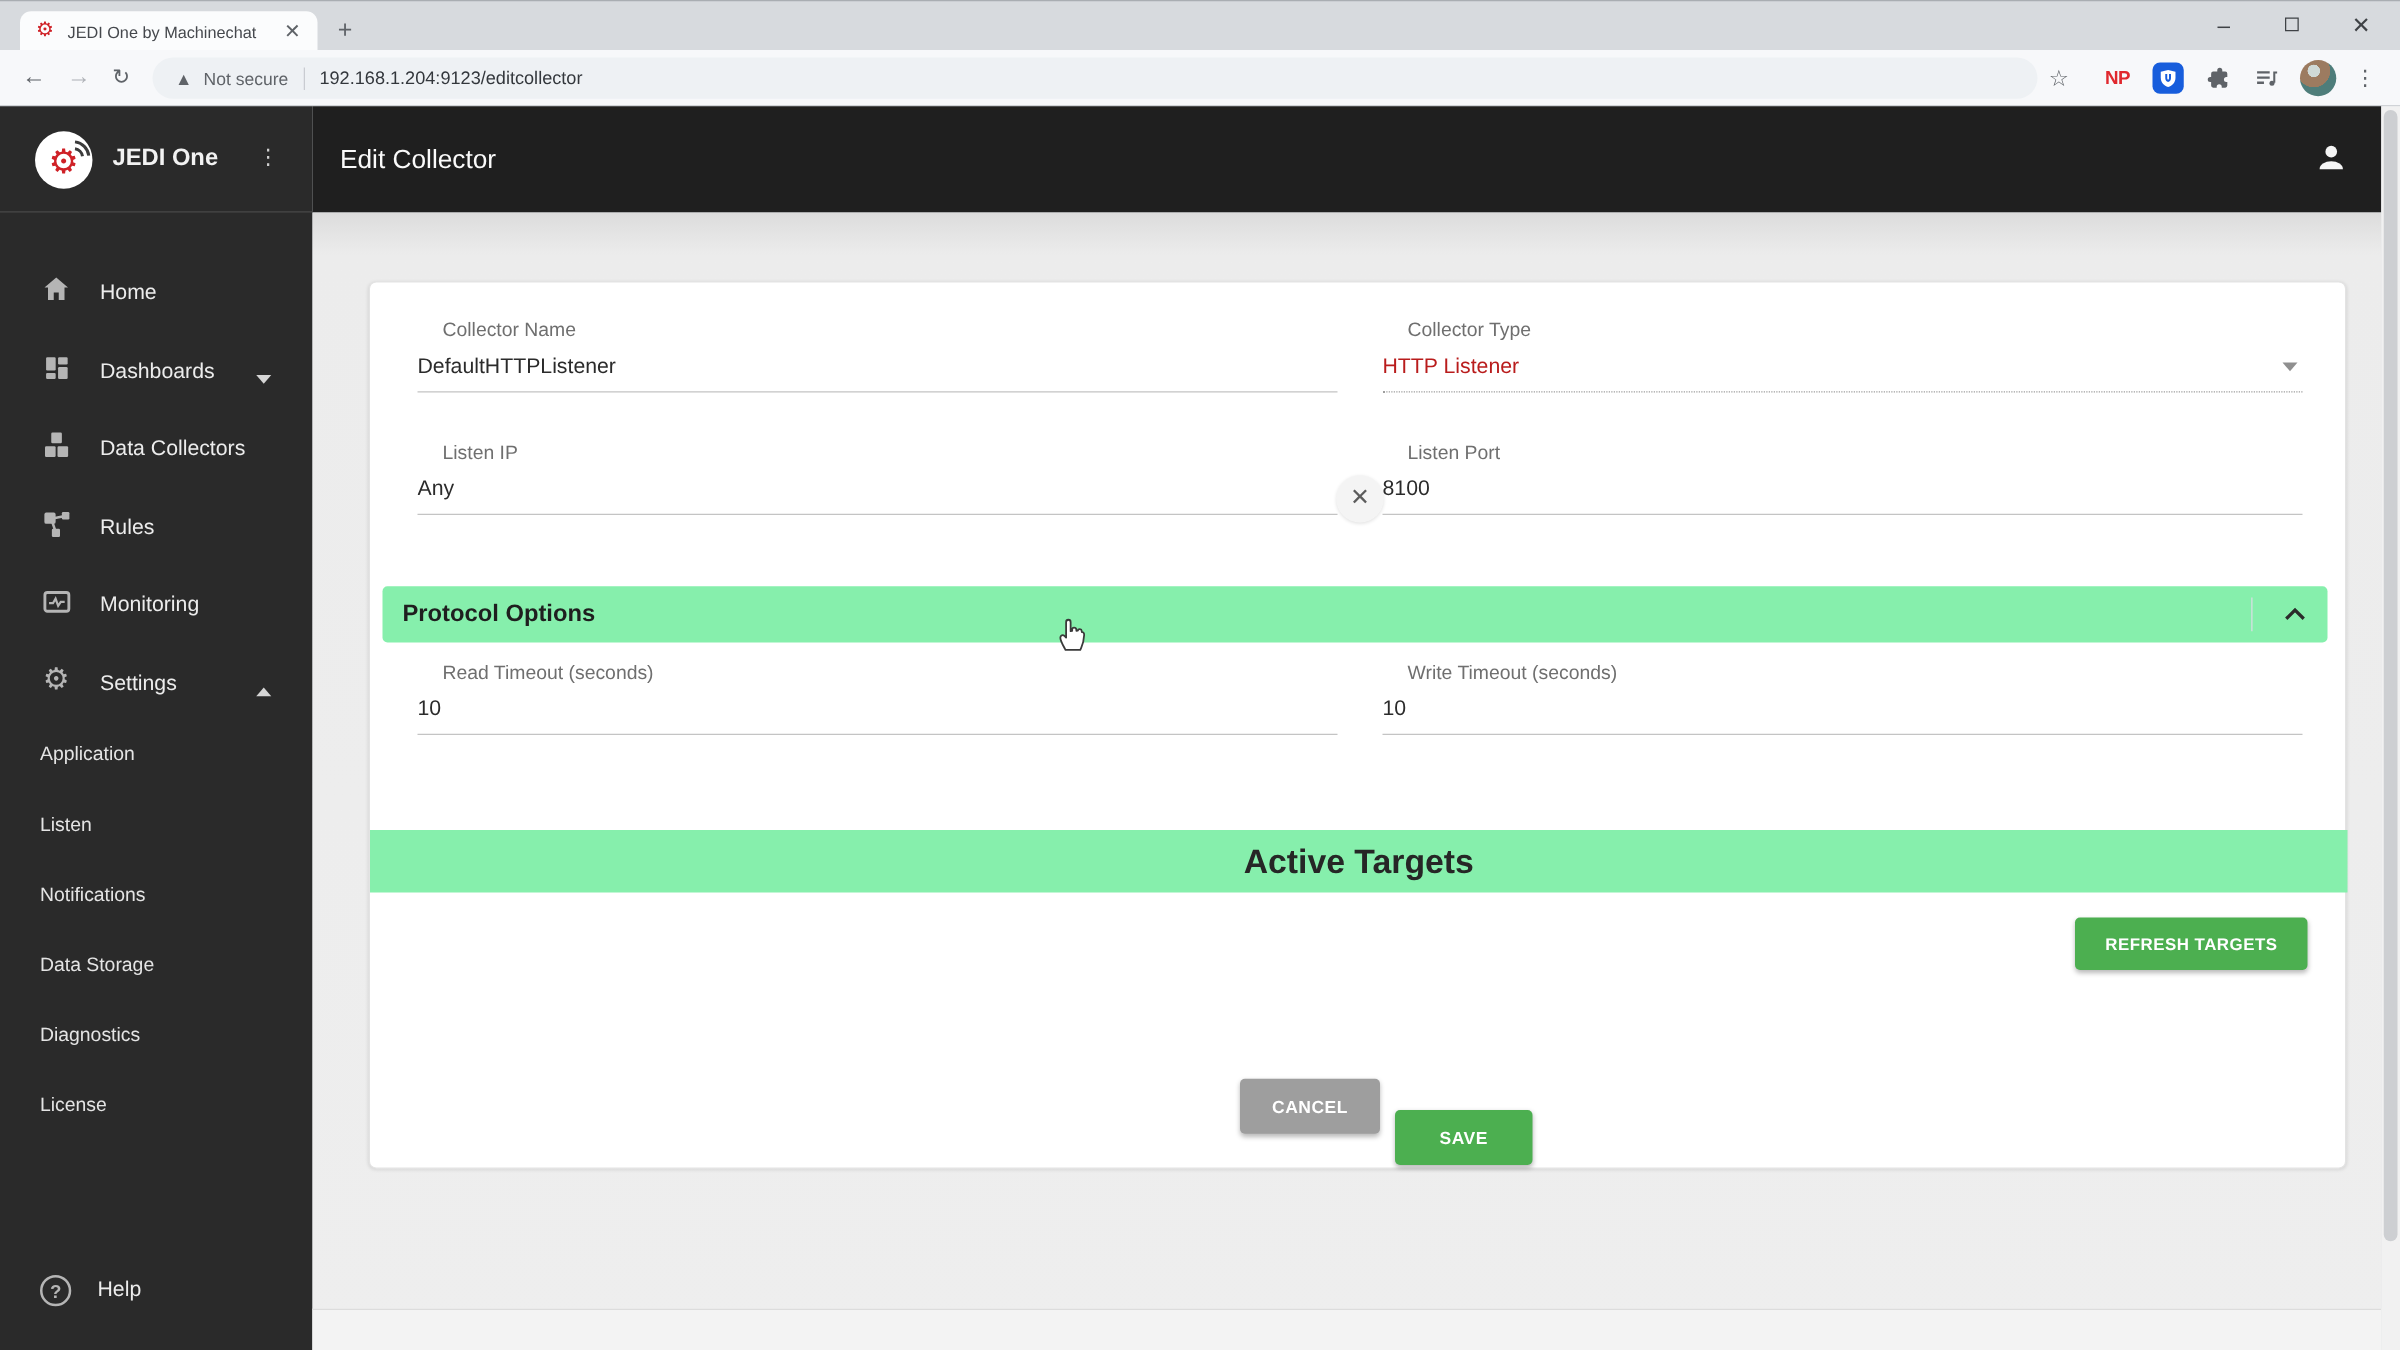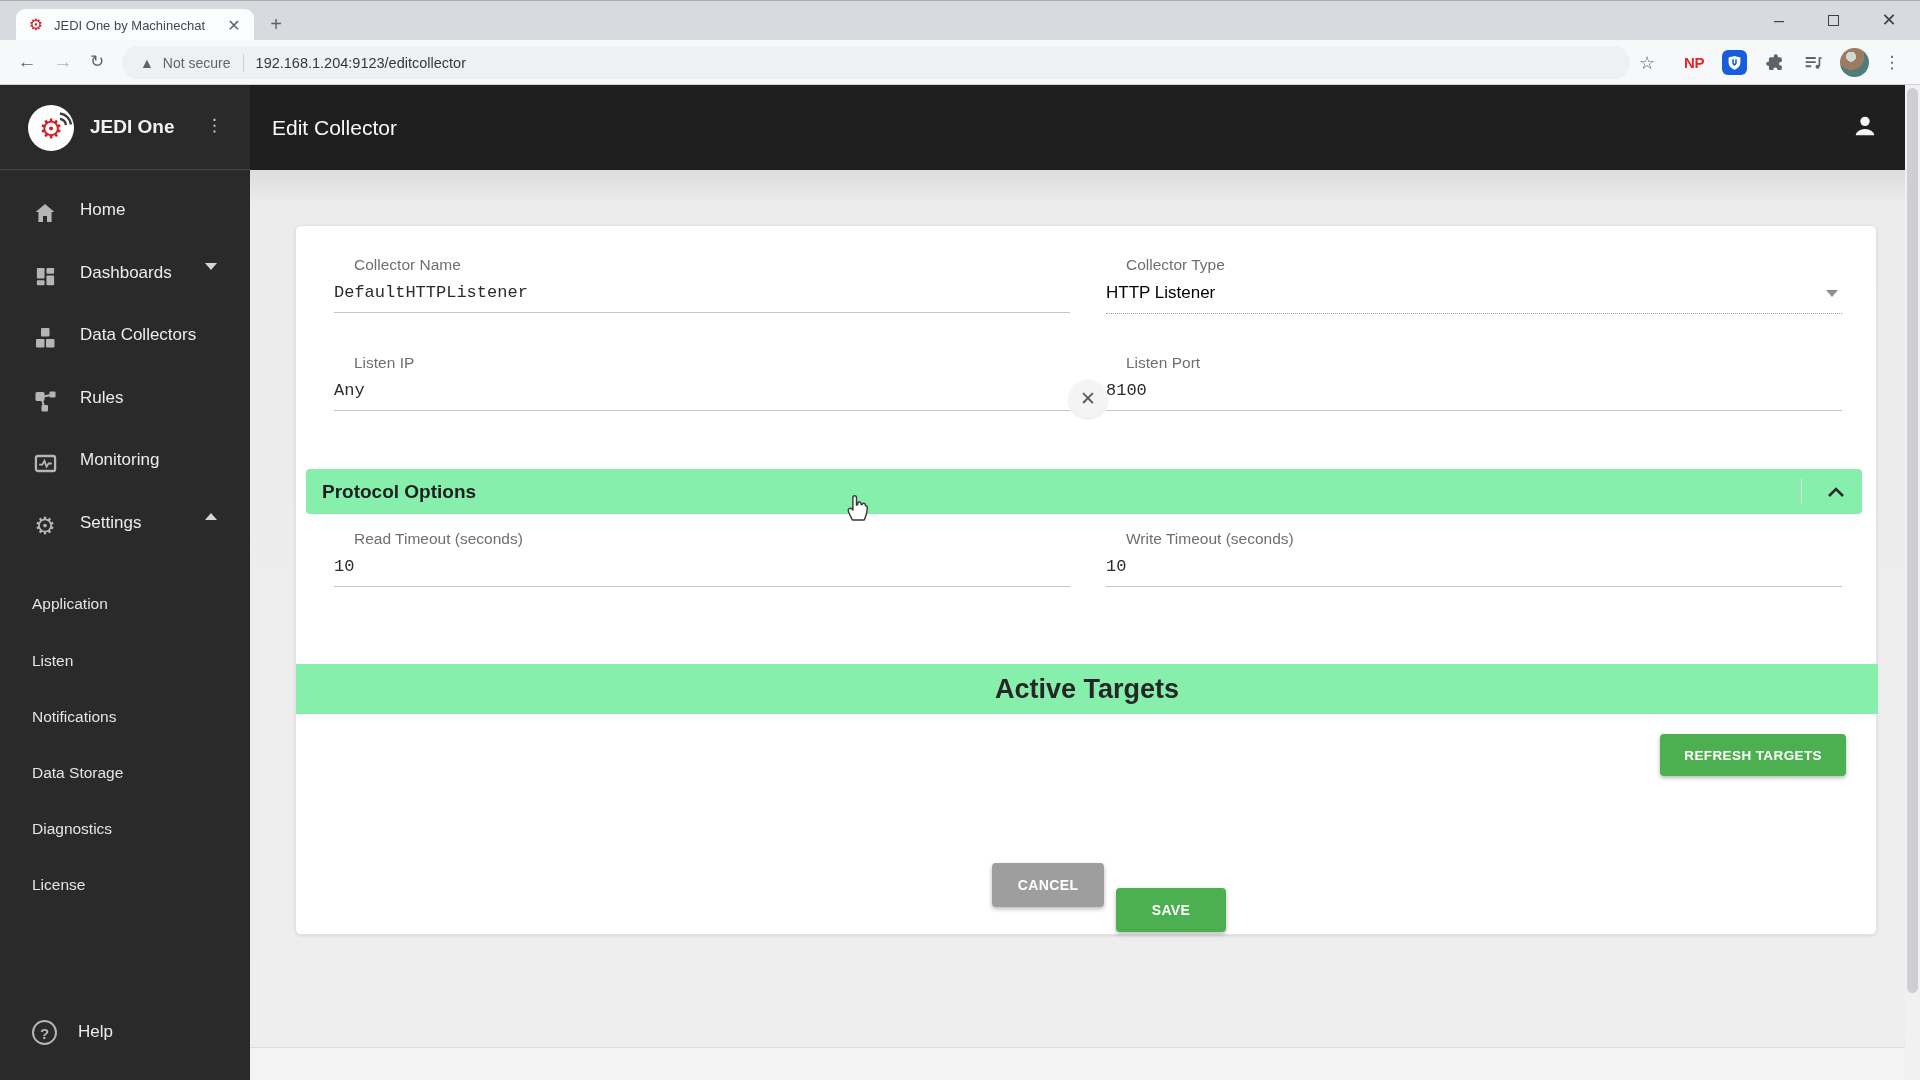--- a/index.html
+++ b/index.html
@@ -44,21 +44,21 @@
   
   .sidebar { position:absolute; left:0; top:85px; width:250px; height:995px; background:#2a2a2a; }
   .brand { position:absolute; left:0; top:20px; width:250px; height:50px; cursor:pointer; }
   .brand-circle { position:absolute; left:28px; top:0; width:46px; height:46px; border-radius:50%; background:#ffffff; }
   .brand-gear { position:absolute; left:0; top:0; width:46px; height:46px; text-align:center; line-height:48px; font-size:27px; color:#cf2127; }
   .brand-arcs { position:absolute; left:22px; top:4px; }
   .brand-name { position:absolute; left:90px; top:11px; font-size:19px; font-weight:bold; color:#f2f2f2; }
   .brand-dots { position:absolute; left:206px; top:10px; font-size:17px; color:#cfcfcf; cursor:pointer; }
   .sb-divider { position:absolute; left:0; top:84px; width:250px; height:1px; background:#484848; }
 
-  .sb-item { position:absolute; left:0; width:250px; height:44px; display:flex; align-items:flex-start; cursor:pointer; }
+  .sb-item { position:absolute; left:0; width:250px; height:44px; display:flex; align-items:flex-end; cursor:pointer; }
   .sb-item .ic { width:26px; height:26px; margin-left:32px; display:flex; align-items:center; justify-content:center; }
   .sb-item .lbl { margin-left:22px; font-size:17px; color:#ececec; }
   .gear-glyph { font-size:24px; color:#b5b5b5; line-height:24px; }
   .caret { position:absolute; left:205px; width:0; height:0; border-left:6px solid transparent; border-right:6px solid transparent; }
   .caret.down { border-top:7px solid #d6d6d6; }
   .caret.up { border-bottom:7px solid #d6d6d6; }
 
   .sb-sub { position:absolute; left:0; width:212px; height:38px; display:flex; align-items:center; cursor:pointer; }
   .sb-sub .lbl { margin-left:32px; font-size:15.5px; color:#e4e4e4; }
 
@@ -72,22 +72,22 @@
   .appbar-user { position:absolute; right:26px; top:27px; cursor:pointer; }
 
   
   .content { position:absolute; left:250px; top:170px; width:1655px; height:910px; background:linear-gradient(180deg,#dcdcdc 0px,#ececec 34px,#eeeeee 100%); }
   .content-foot { position:absolute; left:0; top:877px; width:1655px; height:33px; background:#f3f3f3; border-top:1px solid #dcdcdc; }
 
   .card { position:absolute; left:45px; top:55px; width:1582px; height:710px; background:#ffffff; border:1px solid #e3e3e3; border-radius:6px; box-shadow:0 1px 3px rgba(0,0,0,0.10); }
 
   .field { position:absolute; width:736px; }
   .field .flabel { font-size:15.5px; color:#6f6f6f;margin-left:20px; }
-  .field input { display:block; width:100%; margin-top:9px; border:none; outline:none; background:transparent; font-family:Liberation Mono, monospace; font-size:17px; color:#2b2b2b; padding:0 0 10px 0; border-bottom:1px solid #c4c4c4; }
-  .selectline { margin-top:9px; padding-bottom:10px; border-bottom:1px dotted #9e9e9e; font-size:17px; color:#000000; position:relative; cursor:pointer; }
+  .field input { display:block; width:100%; margin-top:9px; border:none; outline:none; background:transparent; font-family:Liberation Sans, sans-serif; font-size:17px; color:#2b2b2b; padding:0 0 10px 0; border-bottom:1px solid #c4c4c4; }
+  .selectline { margin-top:9px; padding-bottom:10px; border-bottom:1px dotted #9e9e9e; font-size:17px; color:#b91c1c; position:relative; cursor:pointer; }
   .sel-caret { position:absolute; right:4px; top:7px; width:0; height:0; border-left:6px solid transparent; border-right:6px solid transparent; border-top:7px solid #8f8f8f; }
   .clear-btn { position:absolute; left:735px; top:26px; width:38px; height:38px; border-radius:50%; background:rgba(0,0,0,0.045); box-shadow:0 1px 3px rgba(0,0,0,0.12); color:#5c5c5c; font-size:19px; text-align:center; line-height:38px; cursor:pointer; }
 
   .band { position:absolute; background:#86efac; border-radius:4px; }
   .band-protocol { left:10px; top:243px; width:1556px; height:45px; cursor:pointer; }
   .band-protocol .ptitle { position:absolute; left:16px; top:0; line-height:45px; font-size:19px; font-weight:bold; color:#1f1f1f; }
   .band-protocol .pdiv { position:absolute; right:60px; top:9px; width:1px; height:27px; background:#d9dee3; }
   .band-protocol .chev { position:absolute; right:16px; top:16px; cursor:pointer; }
   .band-active { left:0; top:438px; width:1582px; height:50px; border-radius:0; }
   .band-active .atitle { display:block; text-align:center; line-height:50px; font-size:27px; font-weight:bold; color:#262626; }

